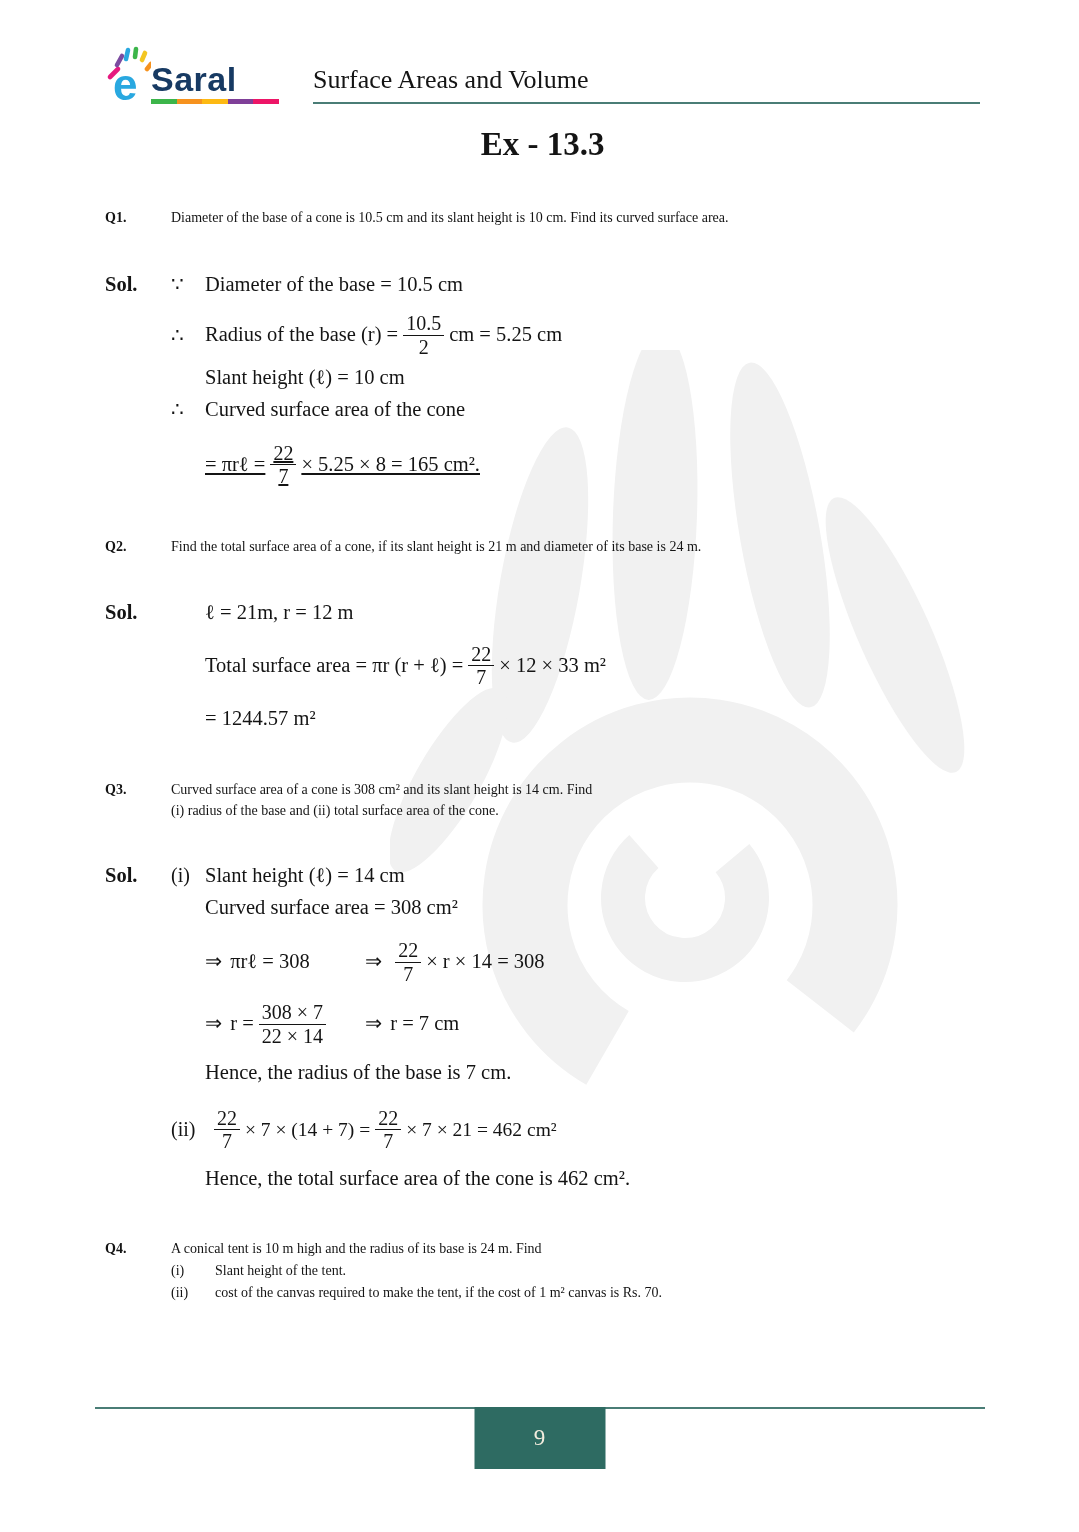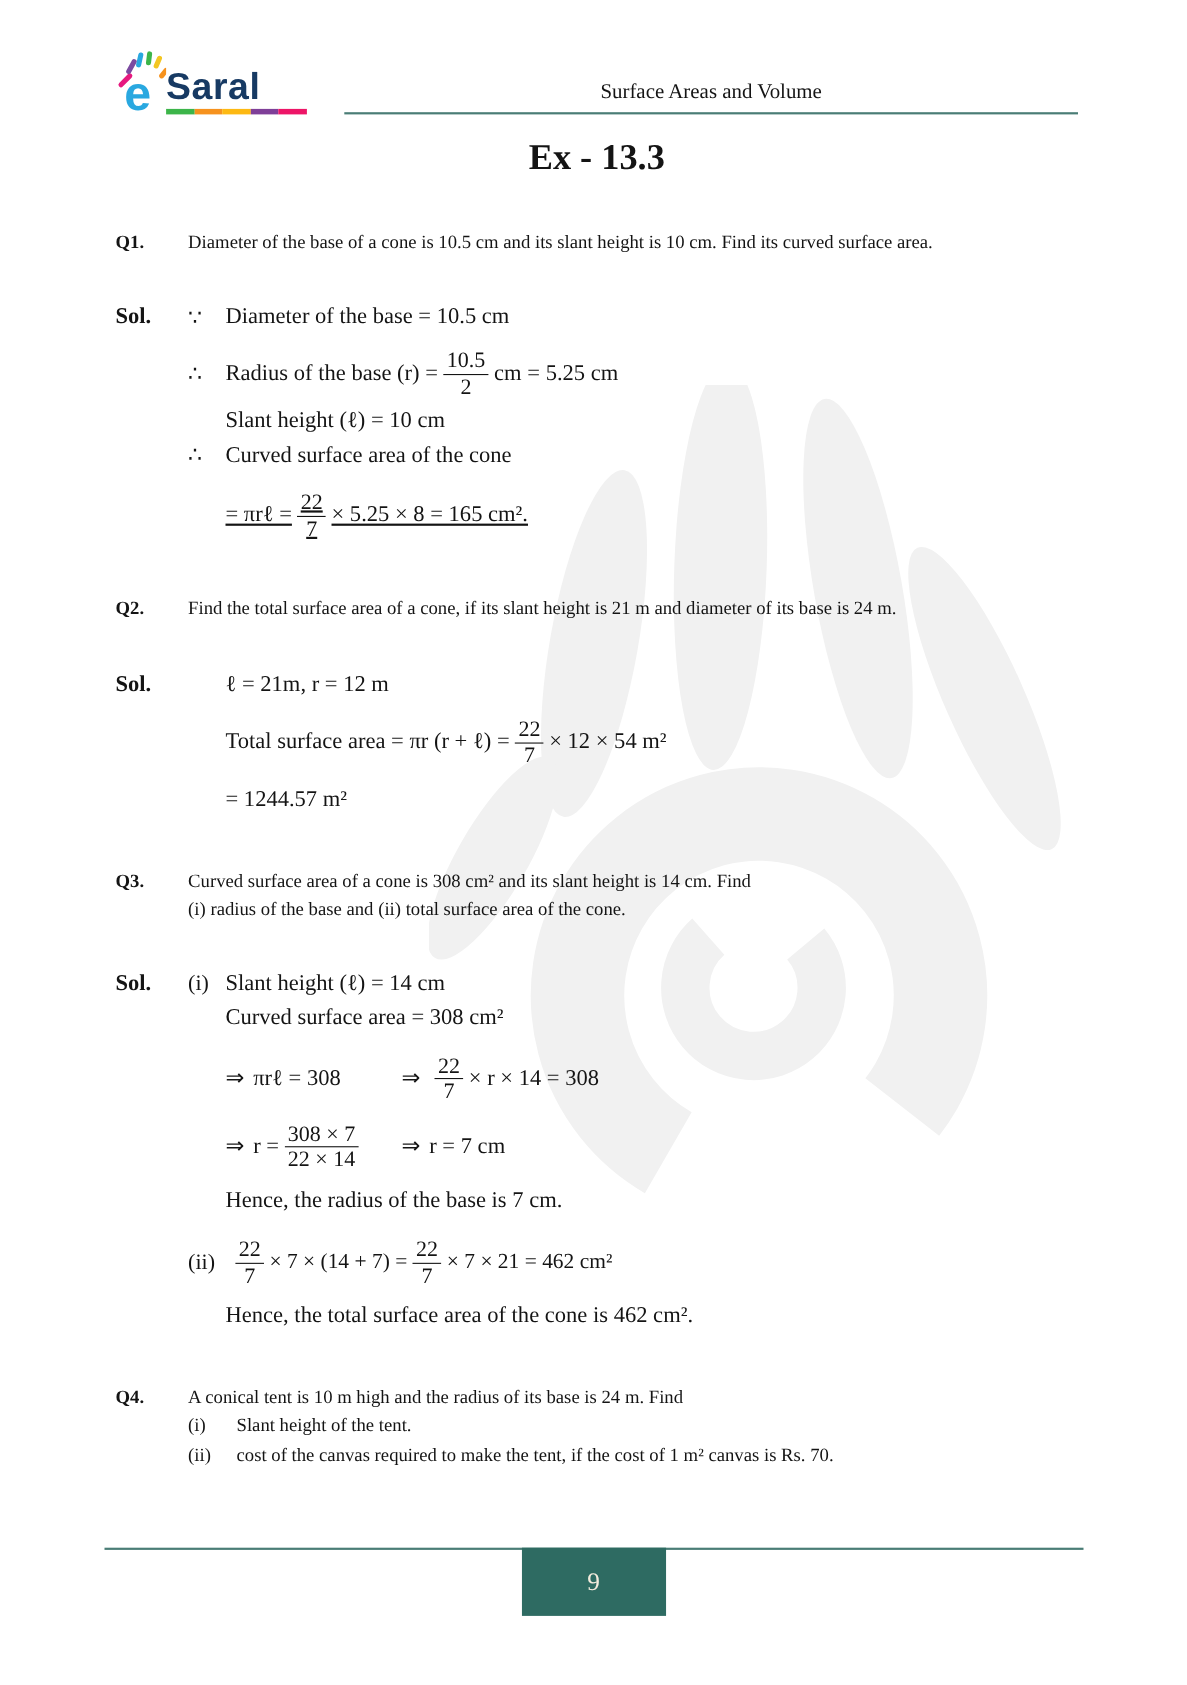--- a/index.html
+++ b/index.html
@@ -16,25 +16,25 @@
   .watermark{position:absolute;left:390px;top:350px;width:630px;height:790px;z-index:0;pointer-events:none;}
   
   .header{display:flex;align-items:flex-end;}
   .logo{display:flex;align-items:flex-end;}
   .logo-name-wrap{display:flex;flex-direction:column;}
   .logo-name{font-family:"Liberation Sans", sans-serif;font-weight:bold;font-size:34px;
              color:var(--navy);letter-spacing:0.5px;line-height:1;}
   .logo-underline{display:flex;height:5px;margin-top:3px;width:128px;}
   .logo-underline div{flex:1;}
   .header-right{flex:1;margin-left:34px;border-bottom:2.5px solid var(--rule);
-                padding-bottom:7px;text-align:center;font-size:19px;}
+                padding-bottom:7px;text-align:left;font-size:26px;}
   
   .doc-title{margin-top:22px;text-align:center;font-size:33px;font-weight:bold;}
   
-  .qrow{display:grid;grid-template-columns:66px 1fr;font-size:17px;line-height:1.55;}
+  .qrow{display:grid;grid-template-columns:66px 1fr;font-size:14px;line-height:1.55;}
   .qlabel{font-weight:bold;}
   .qtext{text-align:justify;text-align-last:left;}
   .qtext.noj{text-align:center;}
   
   .solrow{display:grid;grid-template-columns:66px 34px 1fr;font-size:20.5px;line-height:1.55;align-items:center;}
   .marker{font-size:20px;}
   .mathline{display:flex;align-items:center;flex-wrap:nowrap;white-space:nowrap;}
   .frac{display:inline-flex;flex-direction:column;align-items:center;font-size:20px;
         line-height:1.12;margin:0 5px;vertical-align:middle;}
   .frac .num{border-bottom:1.4px solid var(--ink);padding:0 3px;}
@@ -178,21 +178,21 @@
       </div>
       <div class="solrow tsa-line">
         <span></span>
           <span></span>
         <span class="mathline">
           <span>Total surface area = πr (r + ℓ) =</span>
           <span class="frac">
             <span class="num">22</span>
             <span class="den">7</span>
           </span>
-          <span>× 12 × 54 m²</span>
+          <span>× 12 × 33 m²</span>
         </span>
       </div>
       <div class="solrow result-line">
         <span></span>
           <span></span>
         <span>= 1244.57 m²</span>
       </div>
     </div>
 
     <div class="qrow" id="q3-row">

